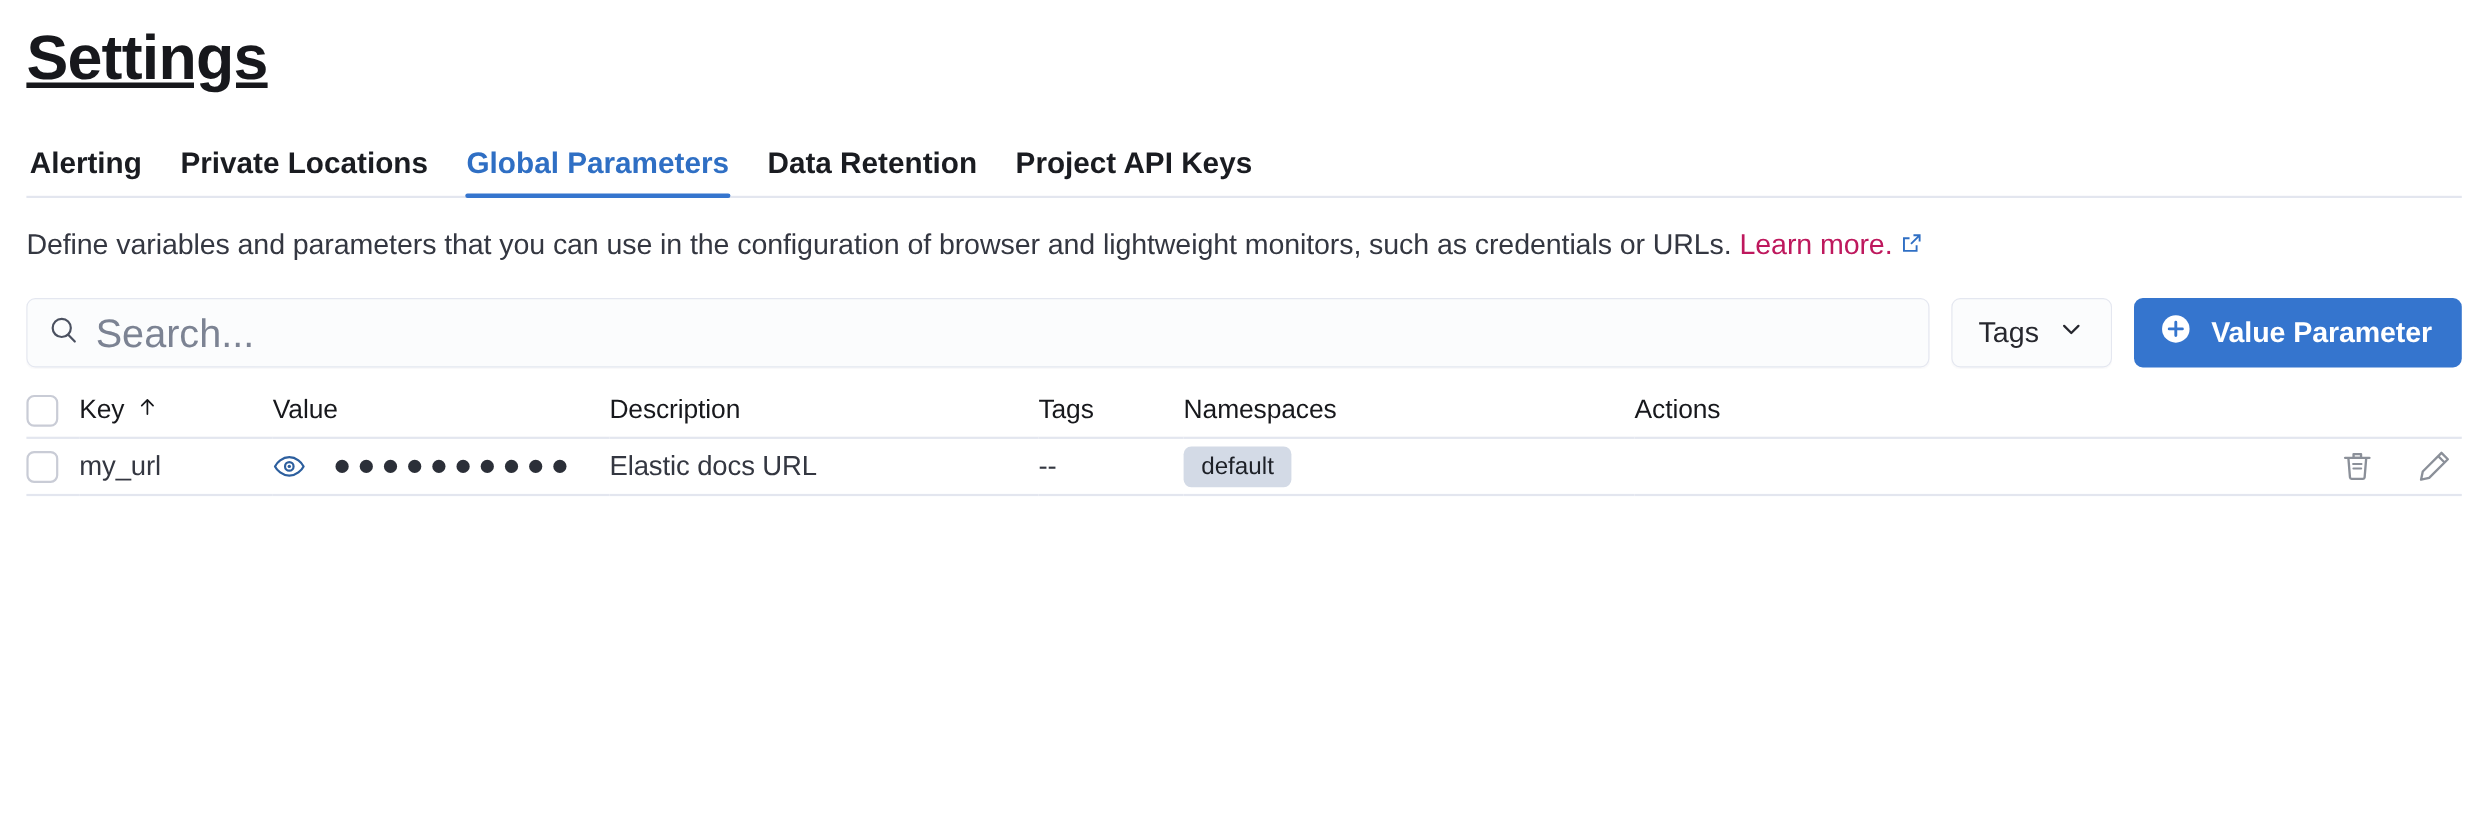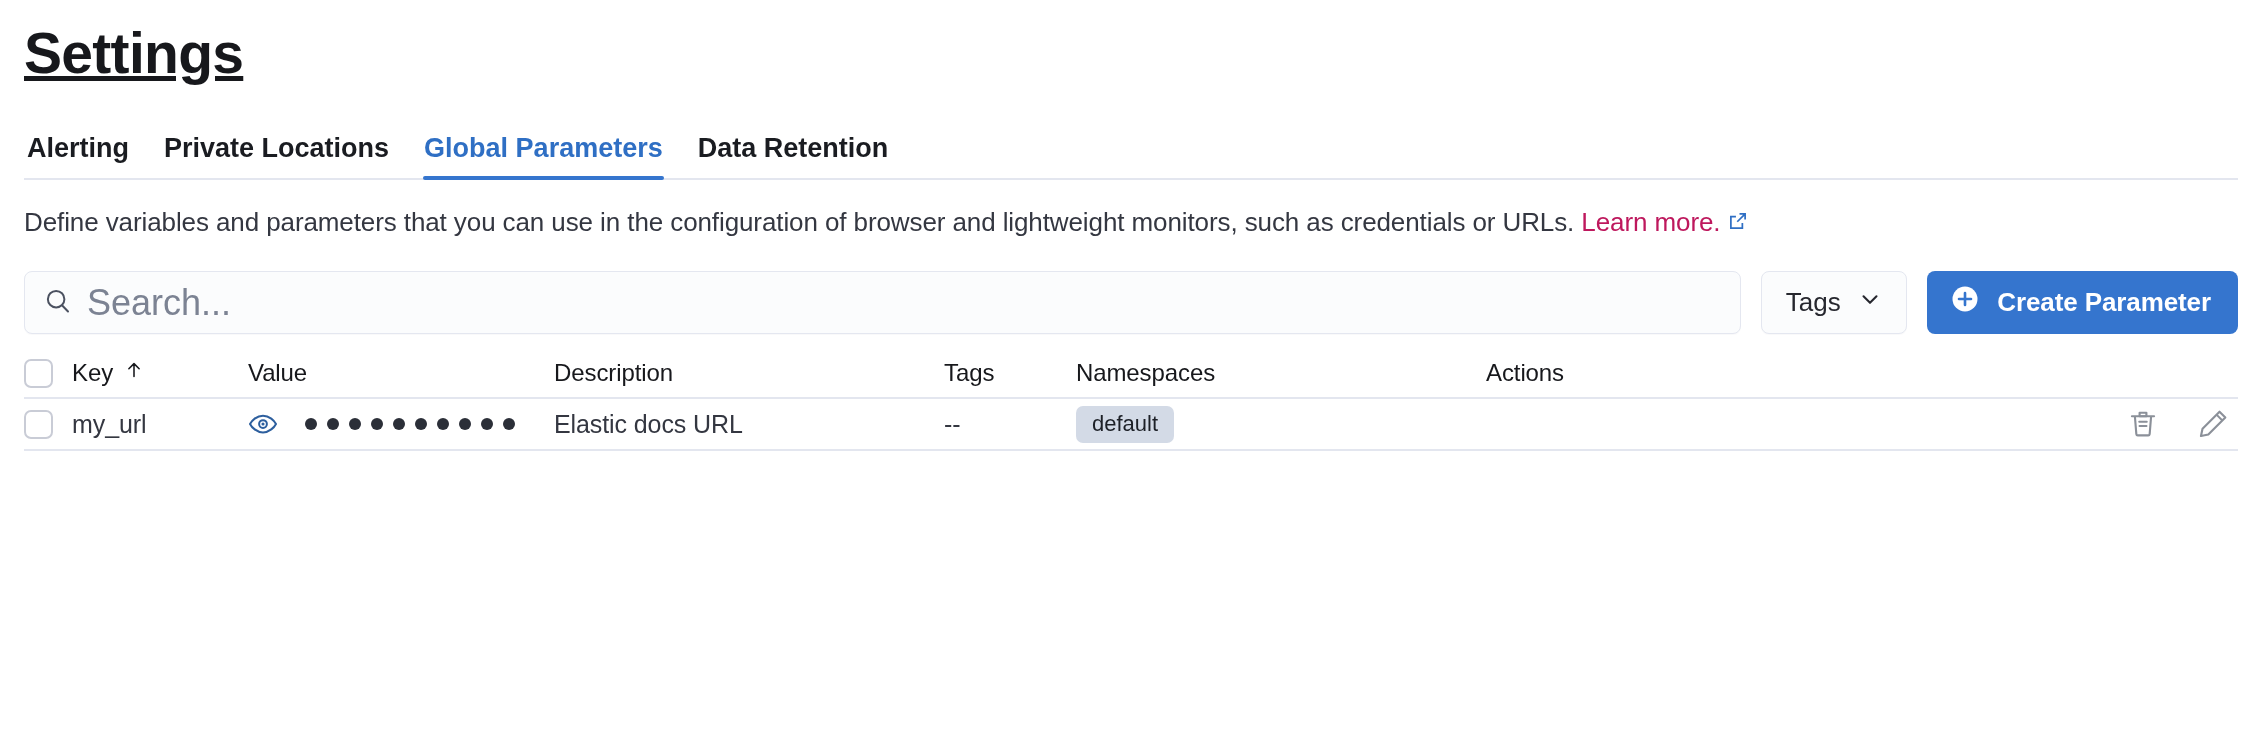--- a/index.html
+++ b/index.html
@@ -268,20 +268,21 @@
 
 <div class="page">
 
   <h1 class="page-title">Settings</h1>
 
   <div class="tabs">
     <div class="tab">Alerting</div>
     <div class="tab">Private Locations</div>
     <div class="tab active">Global Parameters</div>
     <div class="tab">Data Retention</div>
+    <div class="tab">Project API Keys</div>
   </div>
 
   <div class="description">
     <span>Define variables and parameters that you can use in the configuration of browser and lightweight monitors, such as credentials or URLs.</span>
     <span class="link">Learn more.</span><span class="ext-icon"><svg width="22" height="22" viewBox="0 0 16 16" fill="none" xmlns="http://www.w3.org/2000/svg">
           <path d="M2.2 4.2h4.3v1.25H3.45v7.1h7.1V9.5h1.25v4.3H2.2V4.2z" fill="#2f6fc4"></path>
           <path d="M9.1 2.2h4.7v4.7h-1.25V4.33L7.9 8.98l-.88-.88 4.65-4.65H9.1V2.2z" fill="#2f6fc4"></path>
         </svg></span>
   </div>
 
@@ -300,21 +301,21 @@
       <span><svg width="26" height="26" viewBox="0 0 24 24" fill="none" xmlns="http://www.w3.org/2000/svg">
             <path d="M6 9.5l6 6 6-6" stroke="#26272e" stroke-width="1.9" stroke-linecap="round" stroke-linejoin="round"></path>
           </svg></span>
     </div>
 
     <button class="create-button">
       <span><svg width="30" height="30" viewBox="0 0 24 24" xmlns="http://www.w3.org/2000/svg">
             <circle cx="12" cy="12" r="10" fill="#ffffff"></circle>
             <path d="M12 7.2v9.6M7.2 12h9.6" stroke="#3575ce" stroke-width="2.1" stroke-linecap="round"></path>
           </svg></span>
-      <span>Create Parameter</span>
+      <span>Value Parameter</span>
     </button>
   </div>
 
 
   <table class="table">
     <colgroup>
       <col class="col-check">
         <col class="col-key">
         <col class="col-value">
         <col class="col-desc">

